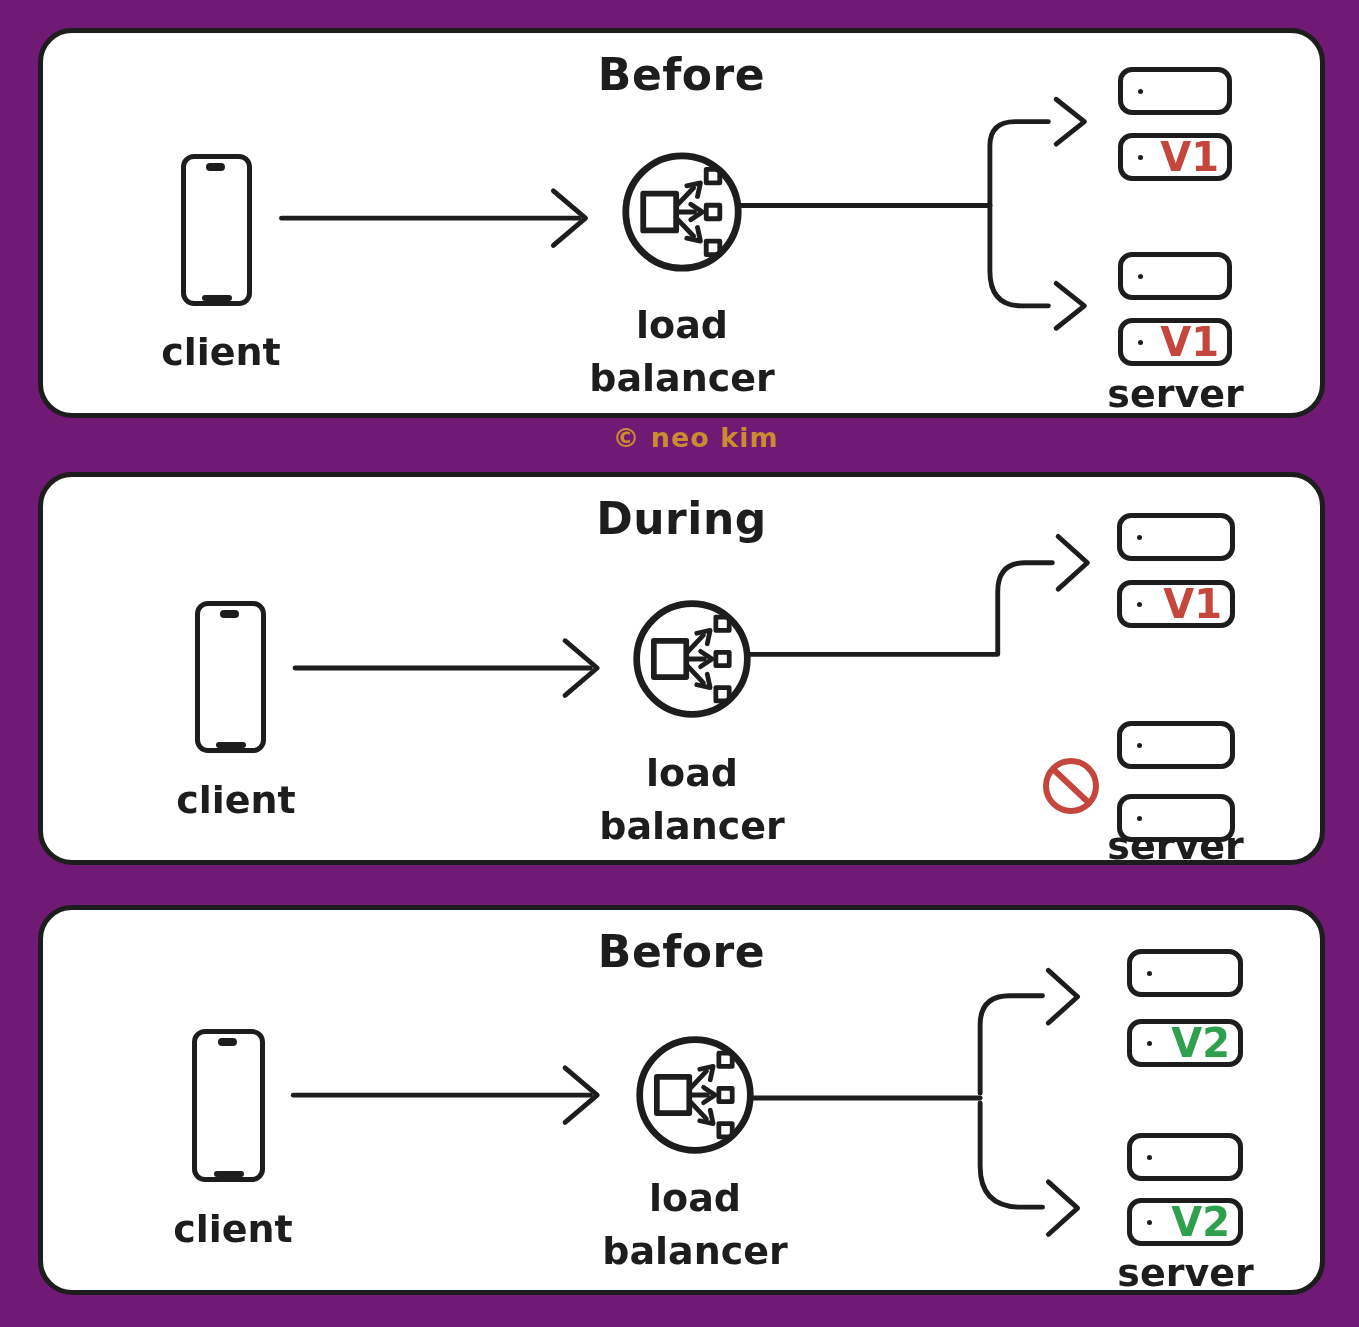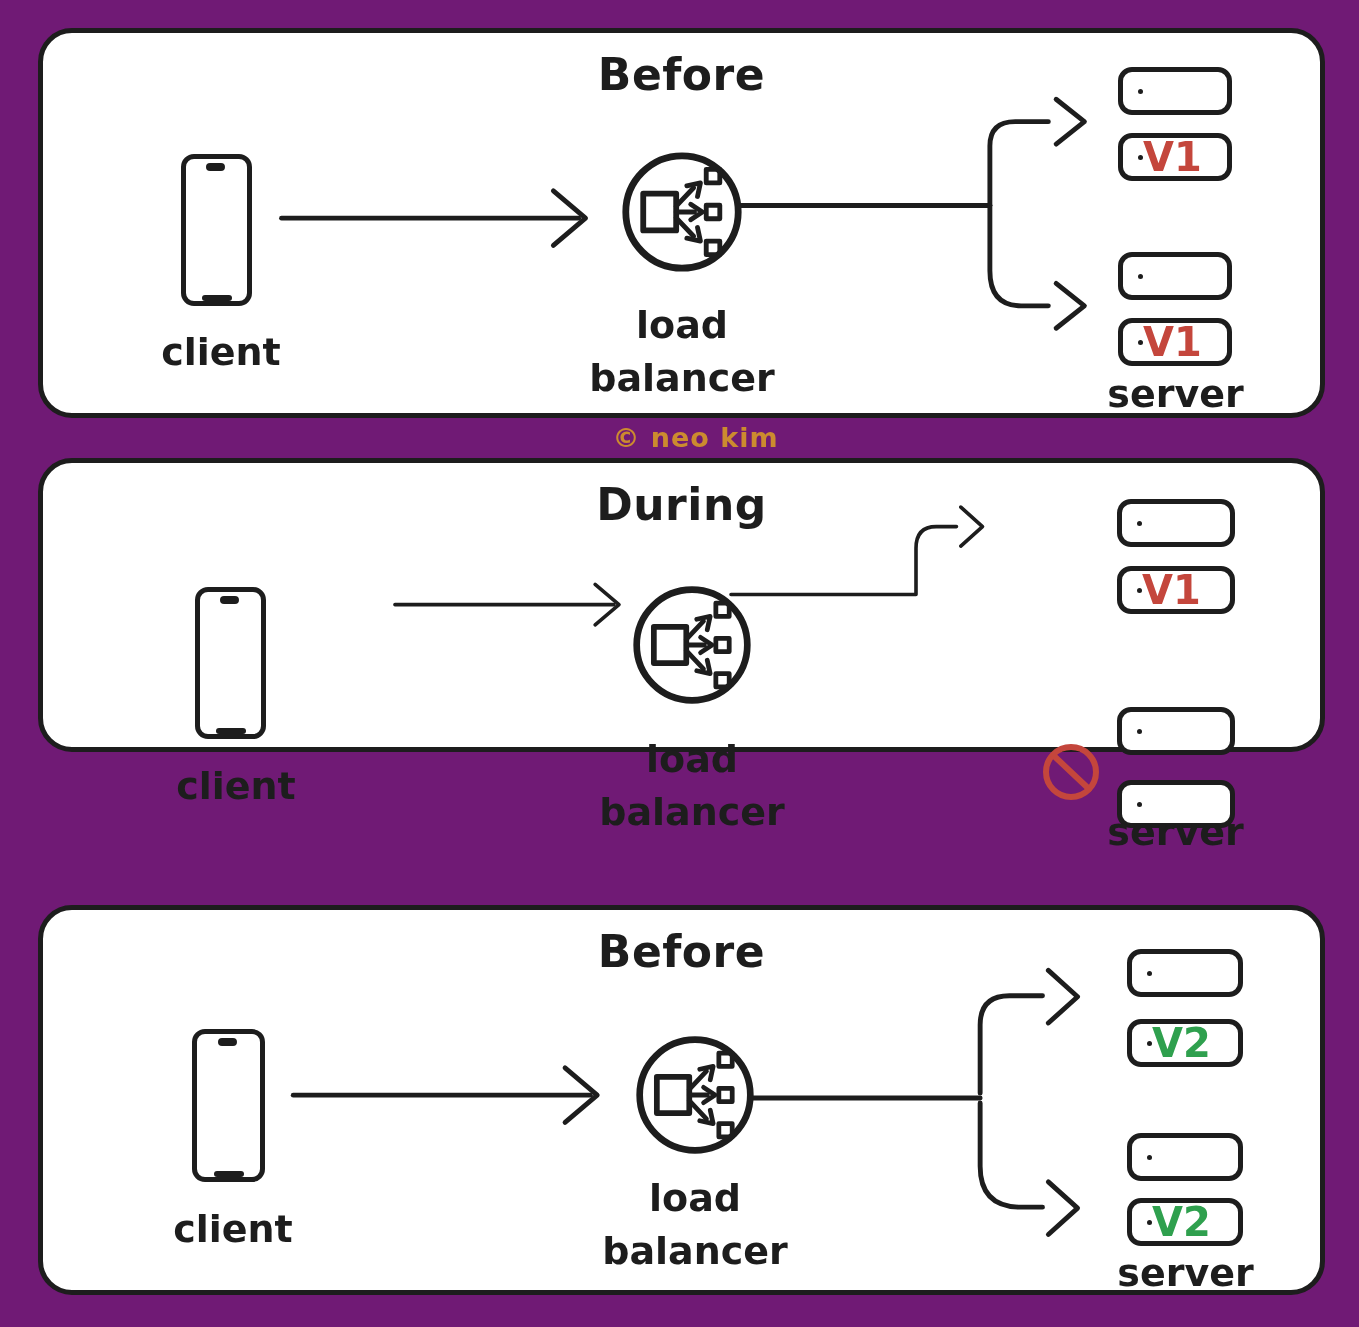--- a/index.html
+++ b/index.html
@@ -10,21 +10,21 @@
   }
   html,body{margin:0;padding:0;background:#ffffff;}
   body{font-family:"DejaVu Sans","Liberation Sans",sans-serif;color:var(--ink);}
   #canvas{position:relative;width:1359px;height:1327px;background:#701a75;overflow:hidden;padding-left:32px;}
 
   .panel{
     position:absolute;left:38px;width:1287px;box-sizing:border-box;
     border:5px solid var(--ink);border-radius:34px;background:#fff;
   }
   .panel-before{top:28px;height:390px;}
-  .panel-during{top:458px;height:294px;}
+  .panel-during{top:472px;height:393px;}
   .panel-after{top:905px;height:390px;}
 
   .panel-title{
     position:absolute;left:0;right:0;top:16px;text-align:center;
     font-size:44px;font-weight:bold;letter-spacing:0.5px;
   }
 
   .overlay{position:absolute;inset:0;width:100%;height:100%;pointer-events:none;}
   .stroke{fill:none;stroke:var(--ink);stroke-width:5;stroke-linecap:round;stroke-linejoin:round;}
 
@@ -37,21 +37,21 @@
 
   .caption{position:absolute;text-align:center;font-size:38px;font-weight:600;line-height:1.32;}
   .lb-caption{white-space:pre-line;line-height:1.4;}
 
   .srv{
     position:absolute;box-sizing:border-box;height:48px;
     border:5px solid var(--ink);border-radius:14px;background:#fff;
     display:flex;align-items:center;padding-left:15px;
   }
   .srv .dot{width:5px;height:5px;border-radius:50%;background:var(--ink);flex:0 0 auto;}
-  .srv .ver{flex:1;text-align:left;font-size:40px;font-weight:bold;padding-right:8px;line-height:1;}
+  .srv .ver{flex:1;text-align:right;font-size:40px;font-weight:bold;padding-right:8px;line-height:1;}
   .srv .ver.v1{color:var(--version-v1);}
   .srv .ver.v2{color:var(--version-v2);}
 
   .no-entry{position:absolute;width:64px;height:64px;}
   .no-entry svg{display:block;width:100%;height:100%;}
   .no-entry .redstroke{fill:none;stroke:var(--version-v1);stroke-width:6;stroke-linecap:round;}
 
   .copyright{
     position:absolute;left:0;right:0;top:422px;text-align:center;
     color:var(--copyright);font-size:27px;font-weight:600;letter-spacing:1px;

